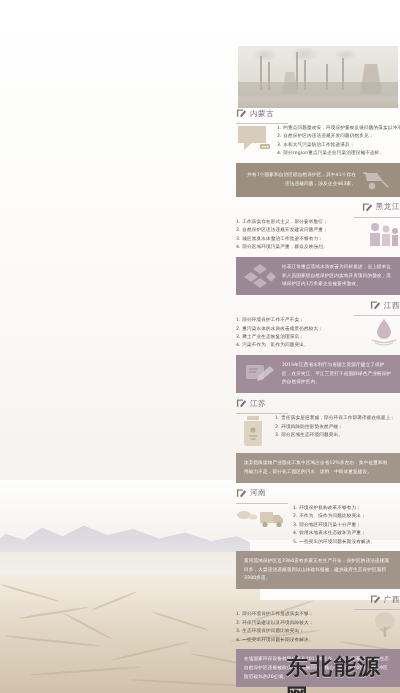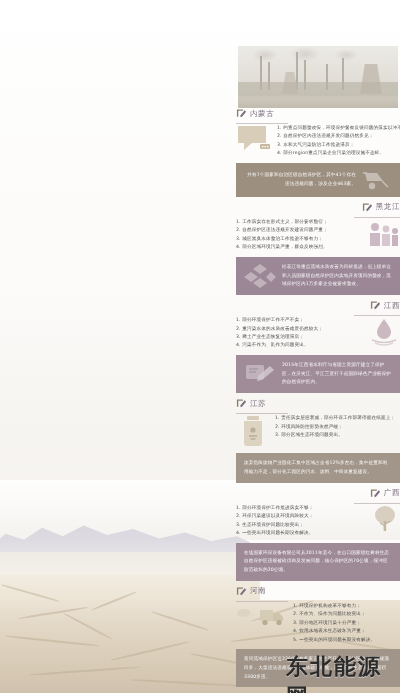--- a/index.html
+++ b/index.html
@@ -299,55 +299,20 @@
             <li>3. 部分区域生态环境问题突出。</li>
           </ul>
         </div>
       </div>
       <div class="callout tan2">
         <p>废弃危险废物产业园化工集中区域占全省12%多左右，集中处置和利用能力不足，部分化工园区的污水、废料、中间体重复建设。</p>
       </div>
     </div>
 
     <div>
-      <div class="sec-head right">
-        <span class="pen-ico">
-          <svg viewBox="0 0 12 12" width="11" height="11">
-              <path d="M1 9.5 L1 1.5 L7.5 1.5 L7.5 3 L2.5 3 L2.5 9.5 Z" fill="#8a7f6f"></path>
-              <path d="M5 8 L9.5 2.5 L11 4 L6.5 9.5 L5 10 Z" fill="#7a6d7e"></path>
-            </svg>
-        </span>
-        <span class="prov">广西</span>
-      </div>
-      <div class="rule-wrap right">
-          <div class="rule w2"></div>
-        </div>
-      <div class="row rev">
-        <div class="ico-box">
-          <svg width="30" height="28" viewBox="0 0 30 28">
-              <ellipse cx="15" cy="11" rx="10" ry="9" fill="#d9cfc0"></ellipse>
-              <rect x="13.6" y="17" width="2.6" height="10" fill="#c3b7a2"></rect>
-              <path d="M15 22 l-5 -3 M15 20 l5 -3" stroke="#c3b7a2" stroke-width="1.3"></path>
-            </svg>
-        </div>
-        <div class="txt-box">
-          <ul class="pts">
-            <li>1. 部分环境保护工作推进落实不够；</li>
-            <li>2. 环保污染建设以及环境风险较大；</li>
-            <li>3. 生态环境保护问题比较突出；</li>
-            <li>4. 一些突出环境问题长期没有解决。</li>
-          </ul>
-        </div>
-      </div>
-      <div class="callout mauve3">
-        <p>在遭国家环保设备有限公司从2011年至今，在山口国家级红树林生态自然保护区违规被砍伐商及发展问题，核心保护区的70公顷，缓冲区防范破坏的20公顷。</p>
-      </div>
-    </div>
-
-    <div>
       <div class="sec-head">
         <span class="pen-ico">
           <svg viewBox="0 0 12 12" width="11" height="11">
               <path d="M1 9.5 L1 1.5 L7.5 1.5 L7.5 3 L2.5 3 L2.5 9.5 Z" fill="#8a7f6f"></path>
               <path d="M5 8 L9.5 2.5 L11 4 L6.5 9.5 L5 10 Z" fill="#7a6d7e"></path>
             </svg>
         </span>
         <span class="prov">河南</span>
       </div>
       <div class="rule-wrap">
@@ -373,20 +338,55 @@
             <li>5. 一些突出的环境问题长期没有解决。</li>
           </ul>
         </div>
       </div>
       <div class="callout tan3">
         <p>黄河流域保护区近2360亩有多家正在生产开采，保护区的违法违规项目多，大量违法违规项目以山体破坏植被，建乡政府生态保护区面积3300多亩。</p>
       </div>
     </div>
 
     <div>
+      <div class="sec-head right">
+        <span class="pen-ico">
+          <svg viewBox="0 0 12 12" width="11" height="11">
+              <path d="M1 9.5 L1 1.5 L7.5 1.5 L7.5 3 L2.5 3 L2.5 9.5 Z" fill="#8a7f6f"></path>
+              <path d="M5 8 L9.5 2.5 L11 4 L6.5 9.5 L5 10 Z" fill="#7a6d7e"></path>
+            </svg>
+        </span>
+        <span class="prov">广西</span>
+      </div>
+      <div class="rule-wrap right">
+          <div class="rule w2"></div>
+        </div>
+      <div class="row rev">
+        <div class="ico-box">
+          <svg width="30" height="28" viewBox="0 0 30 28">
+              <ellipse cx="15" cy="11" rx="10" ry="9" fill="#d9cfc0"></ellipse>
+              <rect x="13.6" y="17" width="2.6" height="10" fill="#c3b7a2"></rect>
+              <path d="M15 22 l-5 -3 M15 20 l5 -3" stroke="#c3b7a2" stroke-width="1.3"></path>
+            </svg>
+        </div>
+        <div class="txt-box">
+          <ul class="pts">
+            <li>1. 部分环境保护工作推进落实不够；</li>
+            <li>2. 环保污染建设以及环境风险较大；</li>
+            <li>3. 生态环境保护问题比较突出；</li>
+            <li>4. 一些突出环境问题长期没有解决。</li>
+          </ul>
+        </div>
+      </div>
+      <div class="callout mauve3">
+        <p>在遭国家环保设备有限公司从2011年至今，在山口国家级红树林生态自然保护区违规被砍伐商及发展问题，核心保护区的70公顷，缓冲区防范破坏的20公顷。</p>
+      </div>
+    </div>
+
+    <div>
       <div class="sec-head">
         <span class="pen-ico">
           <svg viewBox="0 0 12 12" width="11" height="11">
               <path d="M1 9.5 L1 1.5 L7.5 1.5 L7.5 3 L2.5 3 L2.5 9.5 Z" fill="#8a7f6f"></path>
               <path d="M5 8 L9.5 2.5 L11 4 L6.5 9.5 L5 10 Z" fill="#7a6d7e"></path>
             </svg>
         </span>
         <span class="prov">云南</span>
       </div>
 

